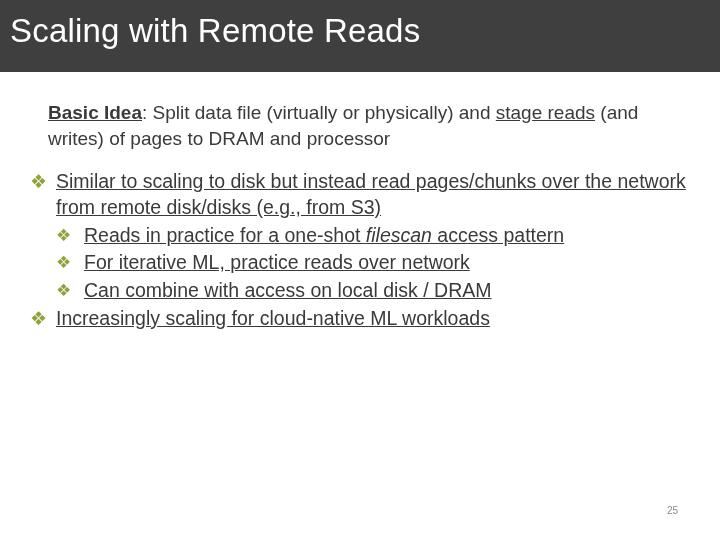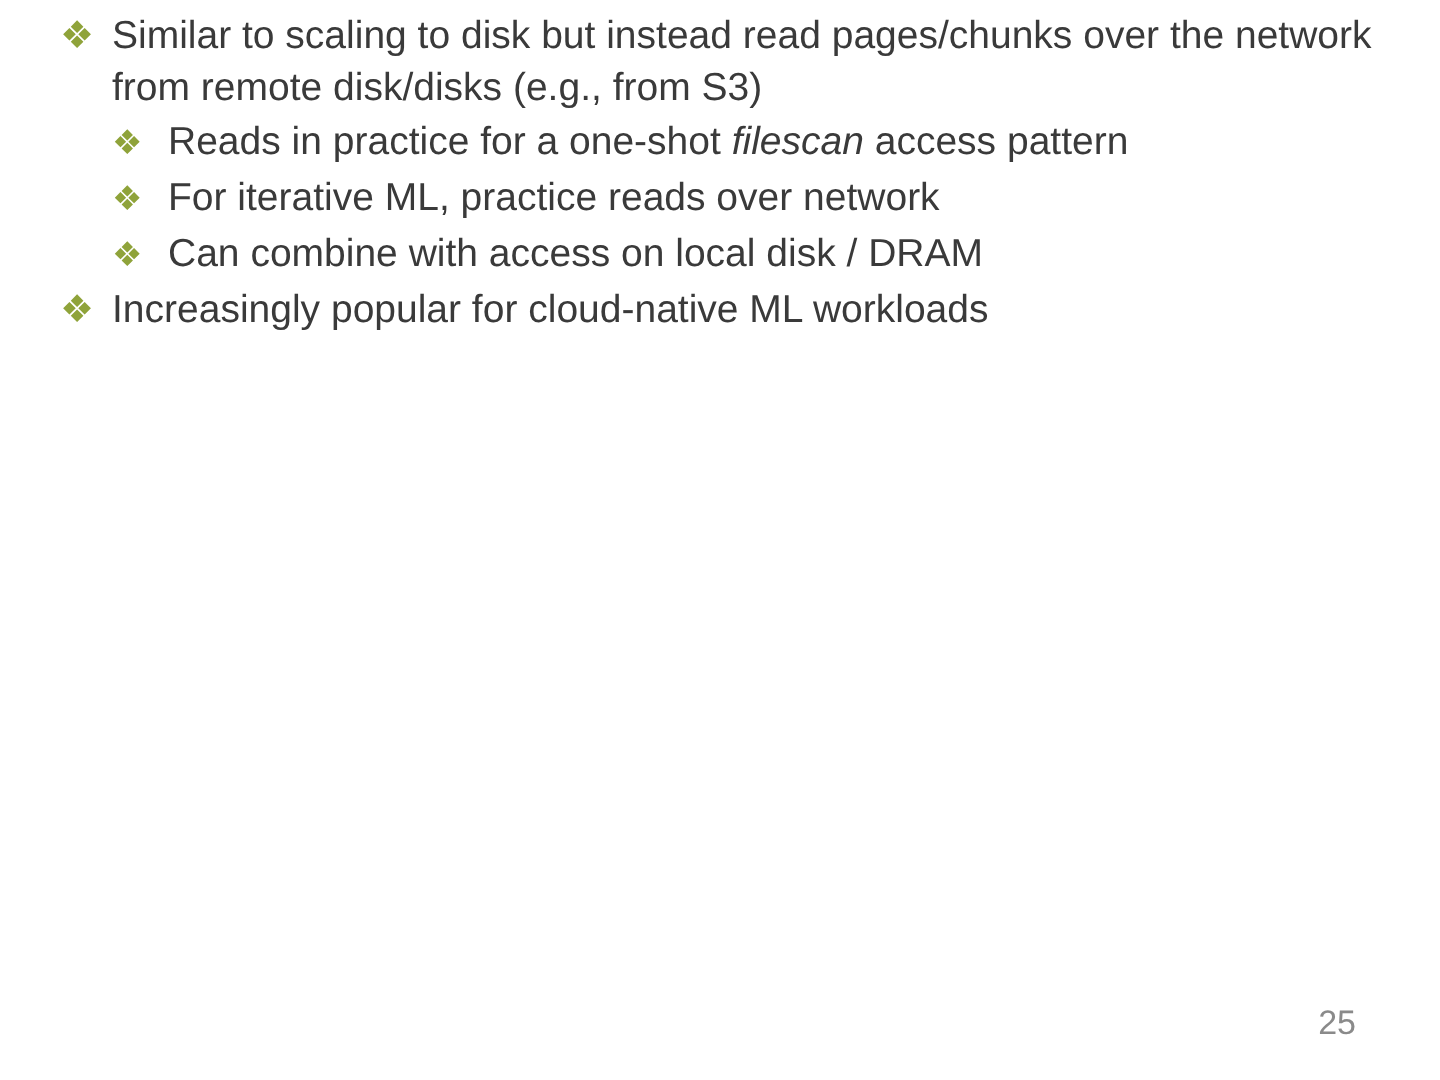--- a/index.html
+++ b/index.html
@@ -50,49 +50,56 @@
   .bullet {
     color: #8fa33a;
     font-size: 19px;
     line-height: 1.32;
     width: 26px;
     flex-shrink: 0;
     text-align: left;
   }
   .txt {
     flex: 1;
+    text-decoration: underline;
   }
   .sub {
     margin-left: 26px;
   }
   .sub .bullet {
     width: 28px;
     font-size: 17px;
     padding-top: 2px;
   }
   em.i { font-style: italic; }
   .pagenum {
     position: absolute;
     right: 42px;
     bottom: 24px;
-    font-size: 17px;
+    font-size: 10px;
     color: #8a8a8a;
   }
   .slide {
     position: relative;
     width: 720px;
     height: 540px;
   }
 </style>
 </head>
 <body>
 
 <div class="slide">
 
+  <div class="header">
+    <h1>Scaling with Remote Reads</h1>
+  </div>
 
+  <div class="intro">
+    <span class="label">Basic Idea</span><span>: Split data file (virtually or physically) and </span><span class="u">stage reads</span><span> (and writes) of pages to DRAM and processor</span>
+  </div>
 
   <div class="body">
 
     <div class="row">
       <div class="bullet">❖</div>
       <div class="txt">Similar to scaling to disk but instead read pages/chunks over the network from remote disk/disks (e.g., from S3)</div>
     </div>
 
     <div class="row sub">
       <div class="bullet">❖</div>
@@ -106,19 +113,19 @@
       <div class="txt">For iterative ML, practice reads over network</div>
     </div>
 
     <div class="row sub">
       <div class="bullet">❖</div>
       <div class="txt">Can combine with access on local disk / DRAM</div>
     </div>
 
     <div class="row">
       <div class="bullet">❖</div>
-      <div class="txt">Increasingly popular for cloud-native ML workloads</div>
+      <div class="txt">Increasingly scaling for cloud-native ML workloads</div>
     </div>
 
   </div>
 
   <div class="pagenum">25</div>
 </div>
 
 </body></html>

